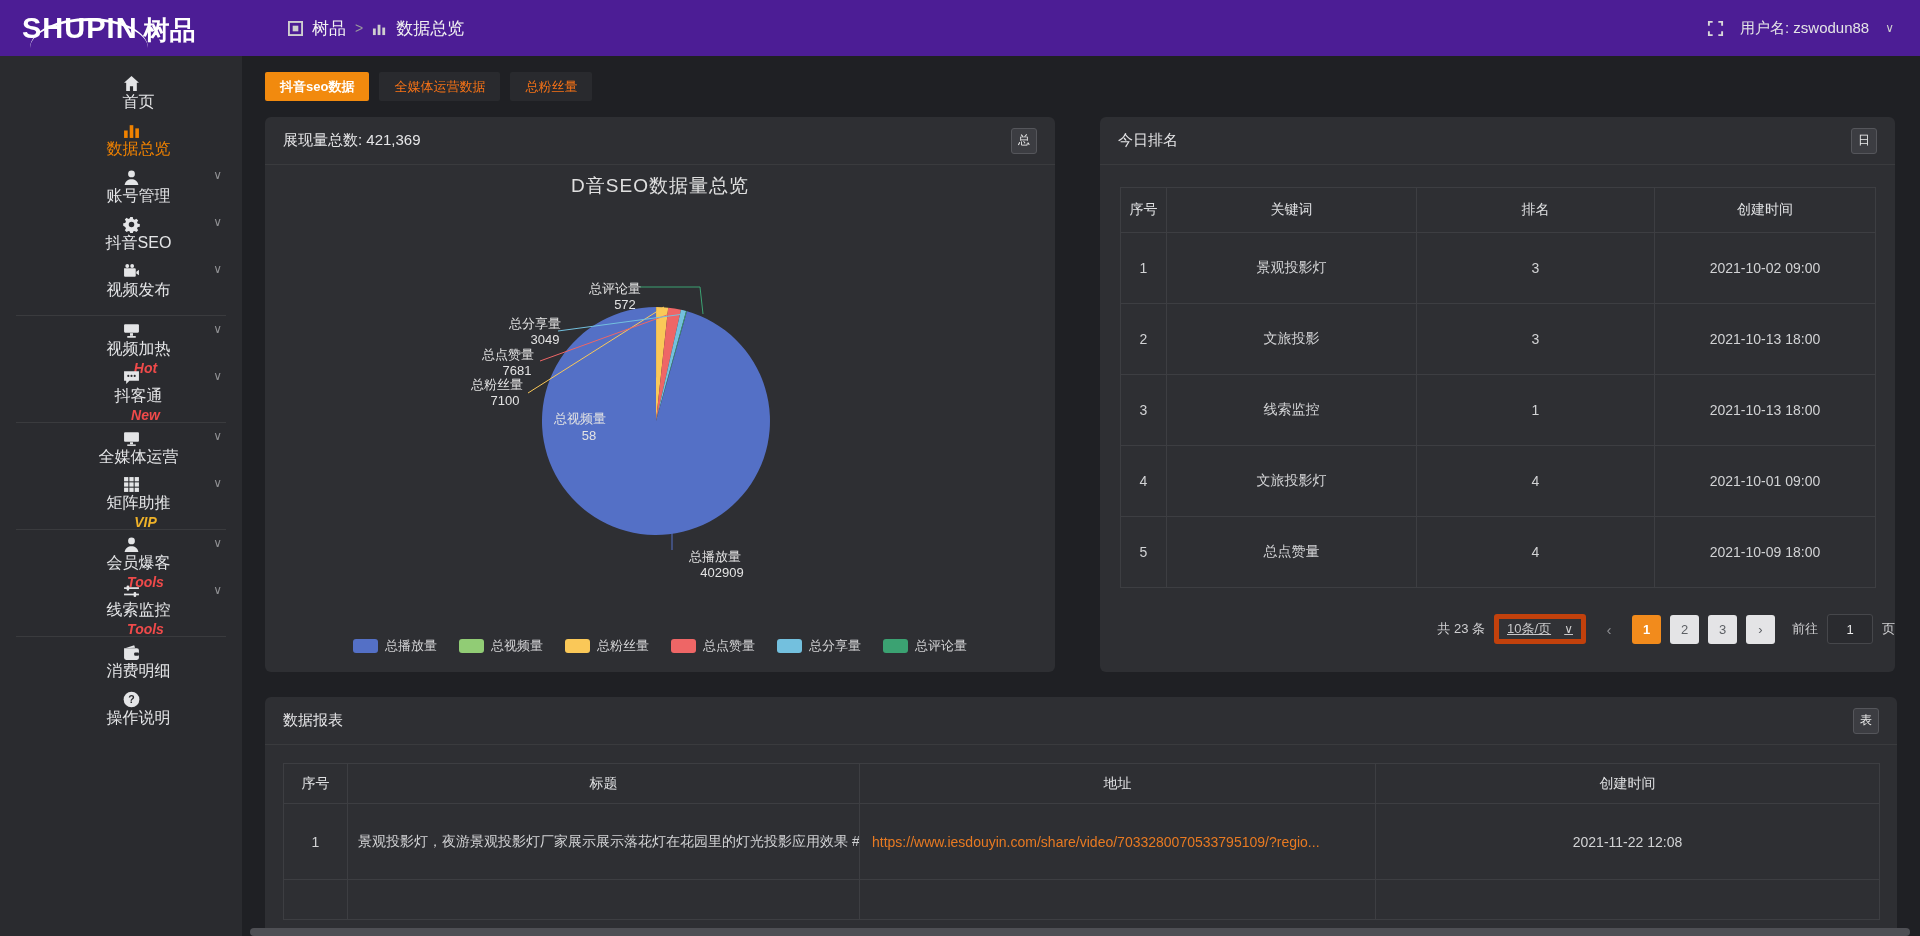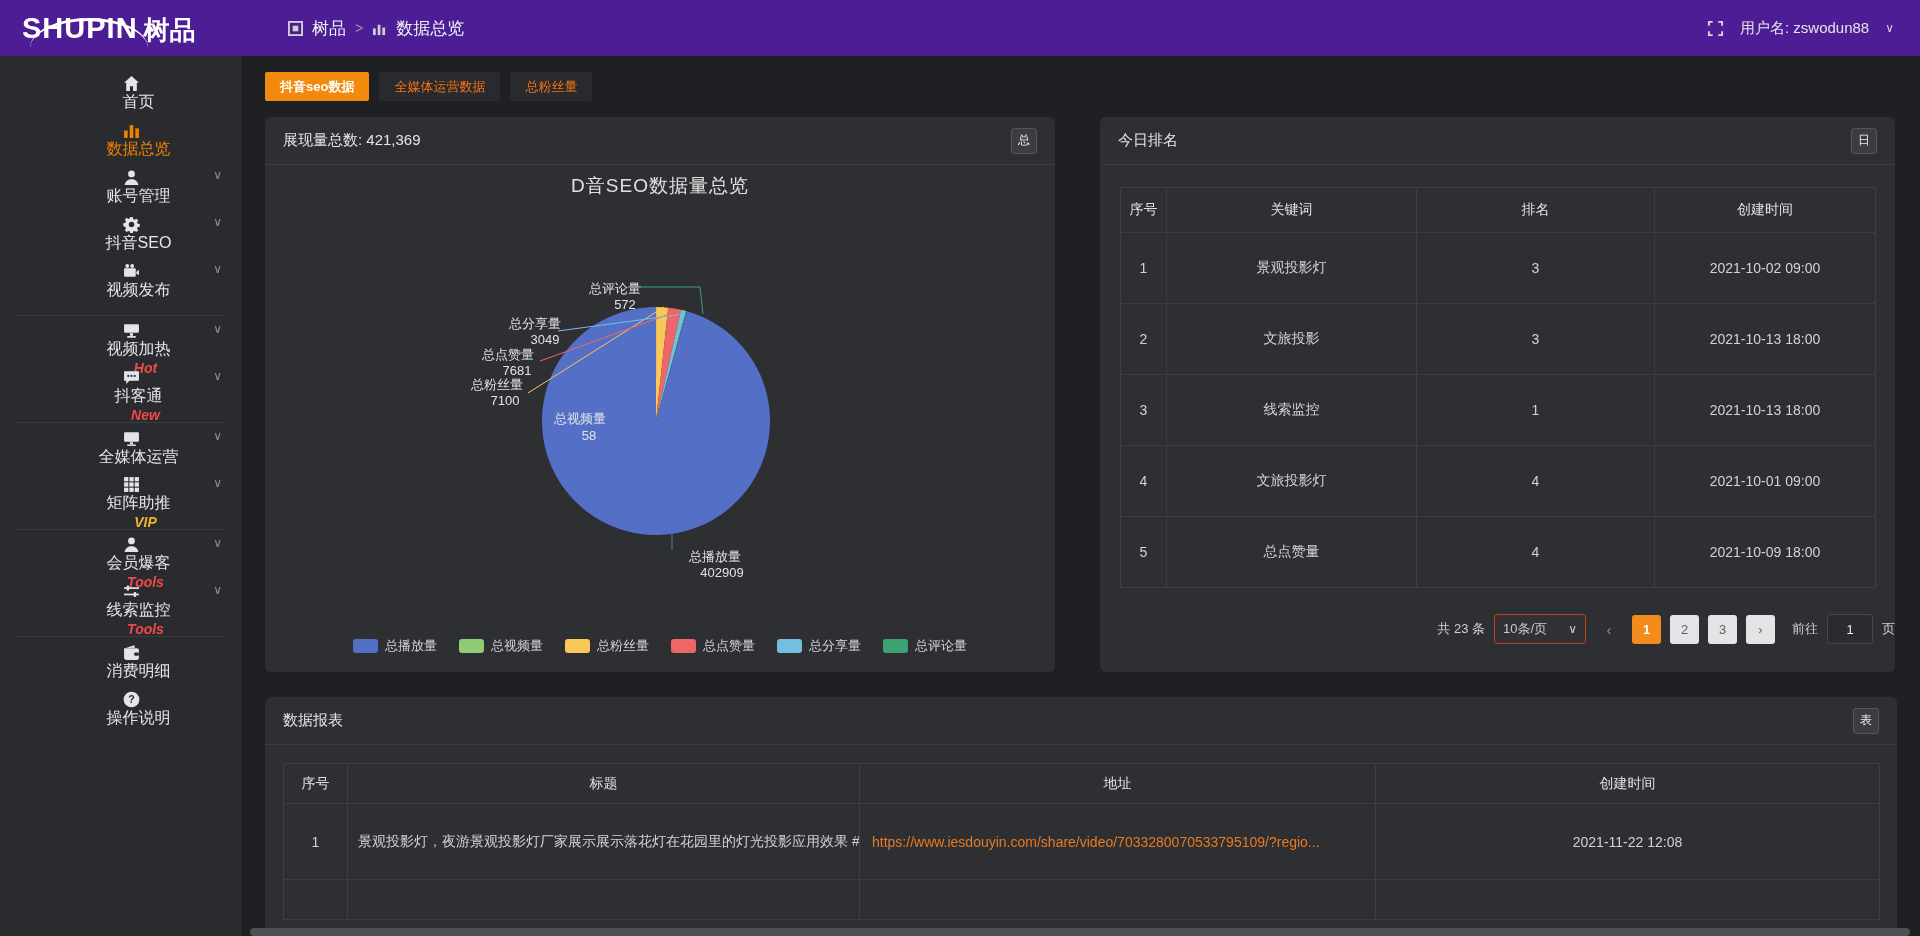--- a/index.html
+++ b/index.html
@@ -62,22 +62,22 @@
 
   table { border-collapse:collapse; table-layout:fixed; }
   .rank-table { width:755px; margin:22px 20px 0 20px; }
   .rank-table td { border:1px solid #3d3e42; color:#d2d3d5; font-size:14px; text-align:center;
     overflow:hidden; white-space:nowrap; }
   .rank-table .thead td { height:45px; color:#dfe0e2; }
   .rank-table .trow td { height:71px; }
 
   .pagination { display:flex; align-items:center; justify-content:flex-end; gap:9px;
     margin-top:26px; color:#cfcfd1; font-size:13px; }
-  .page-size { width:92px; height:30px; background:#313236; border:1px solid #c2410c; border-radius:3px;
-    display:flex; align-items:center; justify-content:space-between; padding:0 8px; color:#c8c8ca; cursor:pointer; }
+  .page-size { width:92px; height:30px; background:#313236; border:5px solid #c2410c; border-radius:3px;
+    display:flex; align-items:center; justify-content:space-between; padding:0 8px; color:#c8c8ca; cursor:pointer;text-decoration:underline; }
   .page-arrow { width:28px; height:28px; display:flex; align-items:center; justify-content:center;
     color:#8d8e92; font-size:15px; cursor:pointer; }
   .page-btn { width:29px; height:29px; border-radius:3px; background:#e4e4e6; color:#5d6065;
     display:flex; align-items:center; justify-content:center; font-size:13px; cursor:pointer; }
   .page-btn.active { background:#f28b1c; color:#fff; font-weight:bold; }
   .page-next { width:29px; height:29px; border-radius:3px; background:#e4e4e6; color:#5d6065;
     display:flex; align-items:center; justify-content:center; cursor:pointer; }
   .goto-input { width:46px; height:30px; background:#2a2b2f; border:1px solid #46474b; border-radius:3px;
     color:#ececec; text-align:center; font-size:13px; font-family:inherit; }
 

